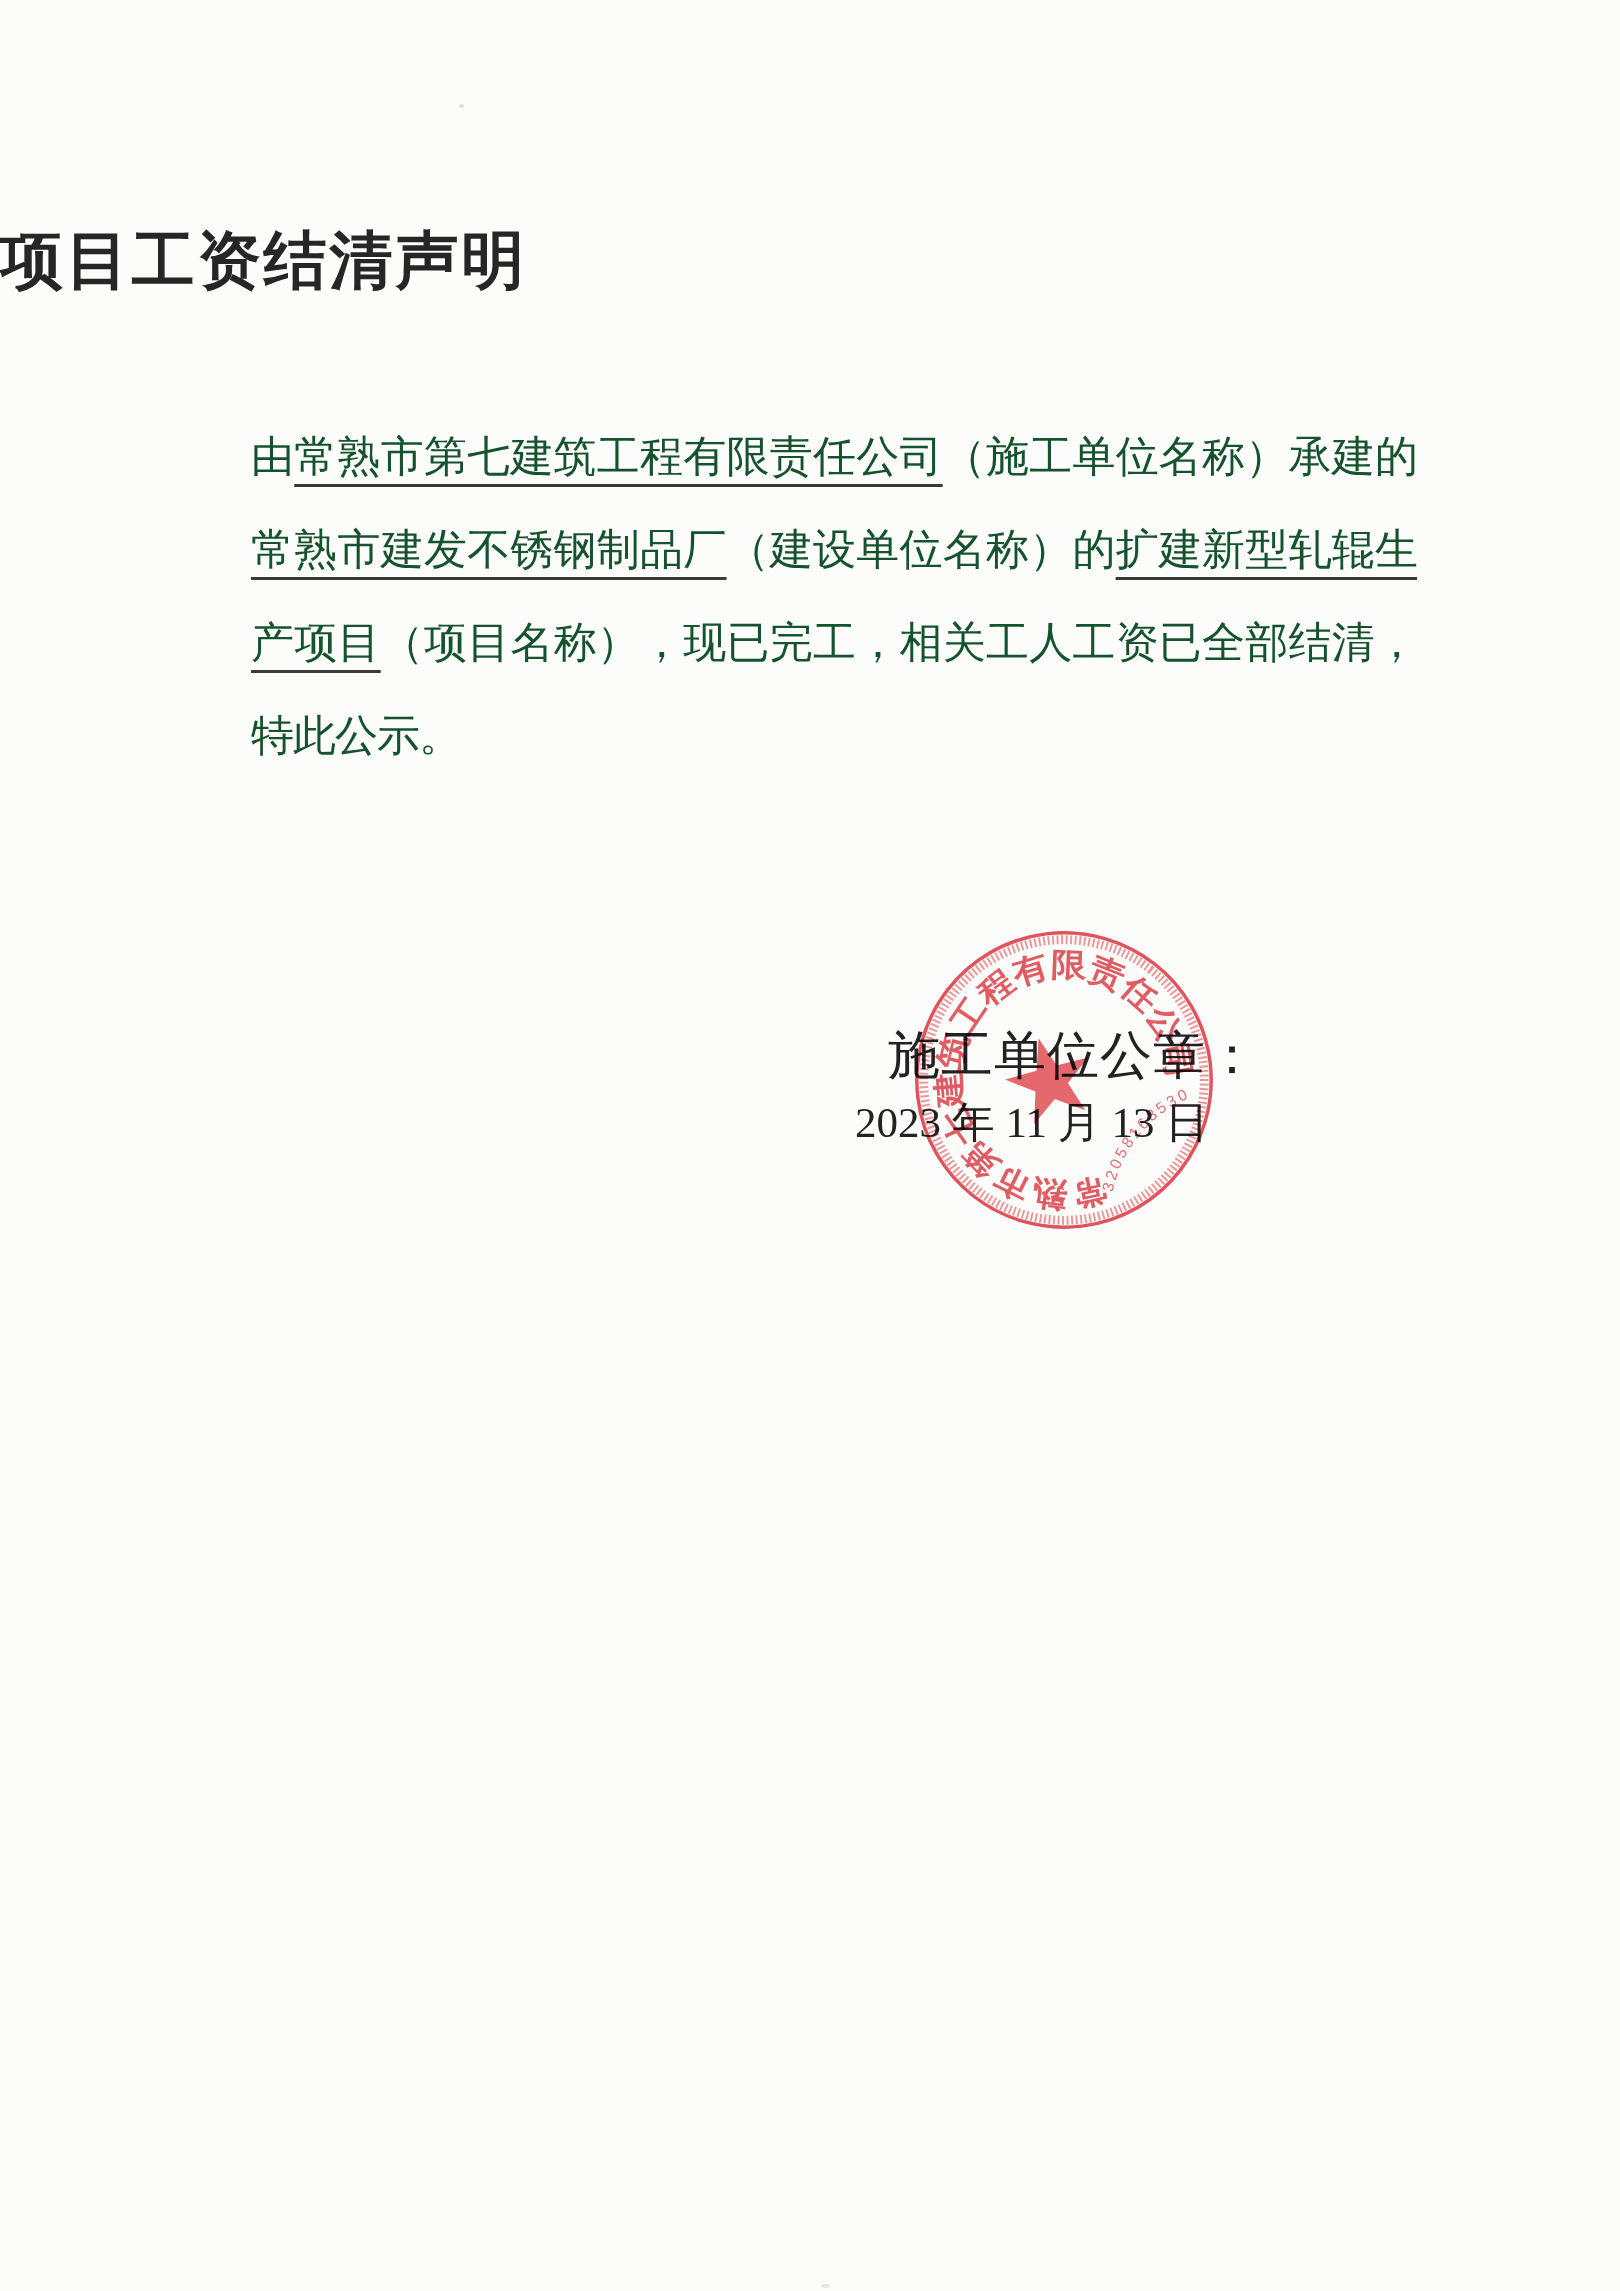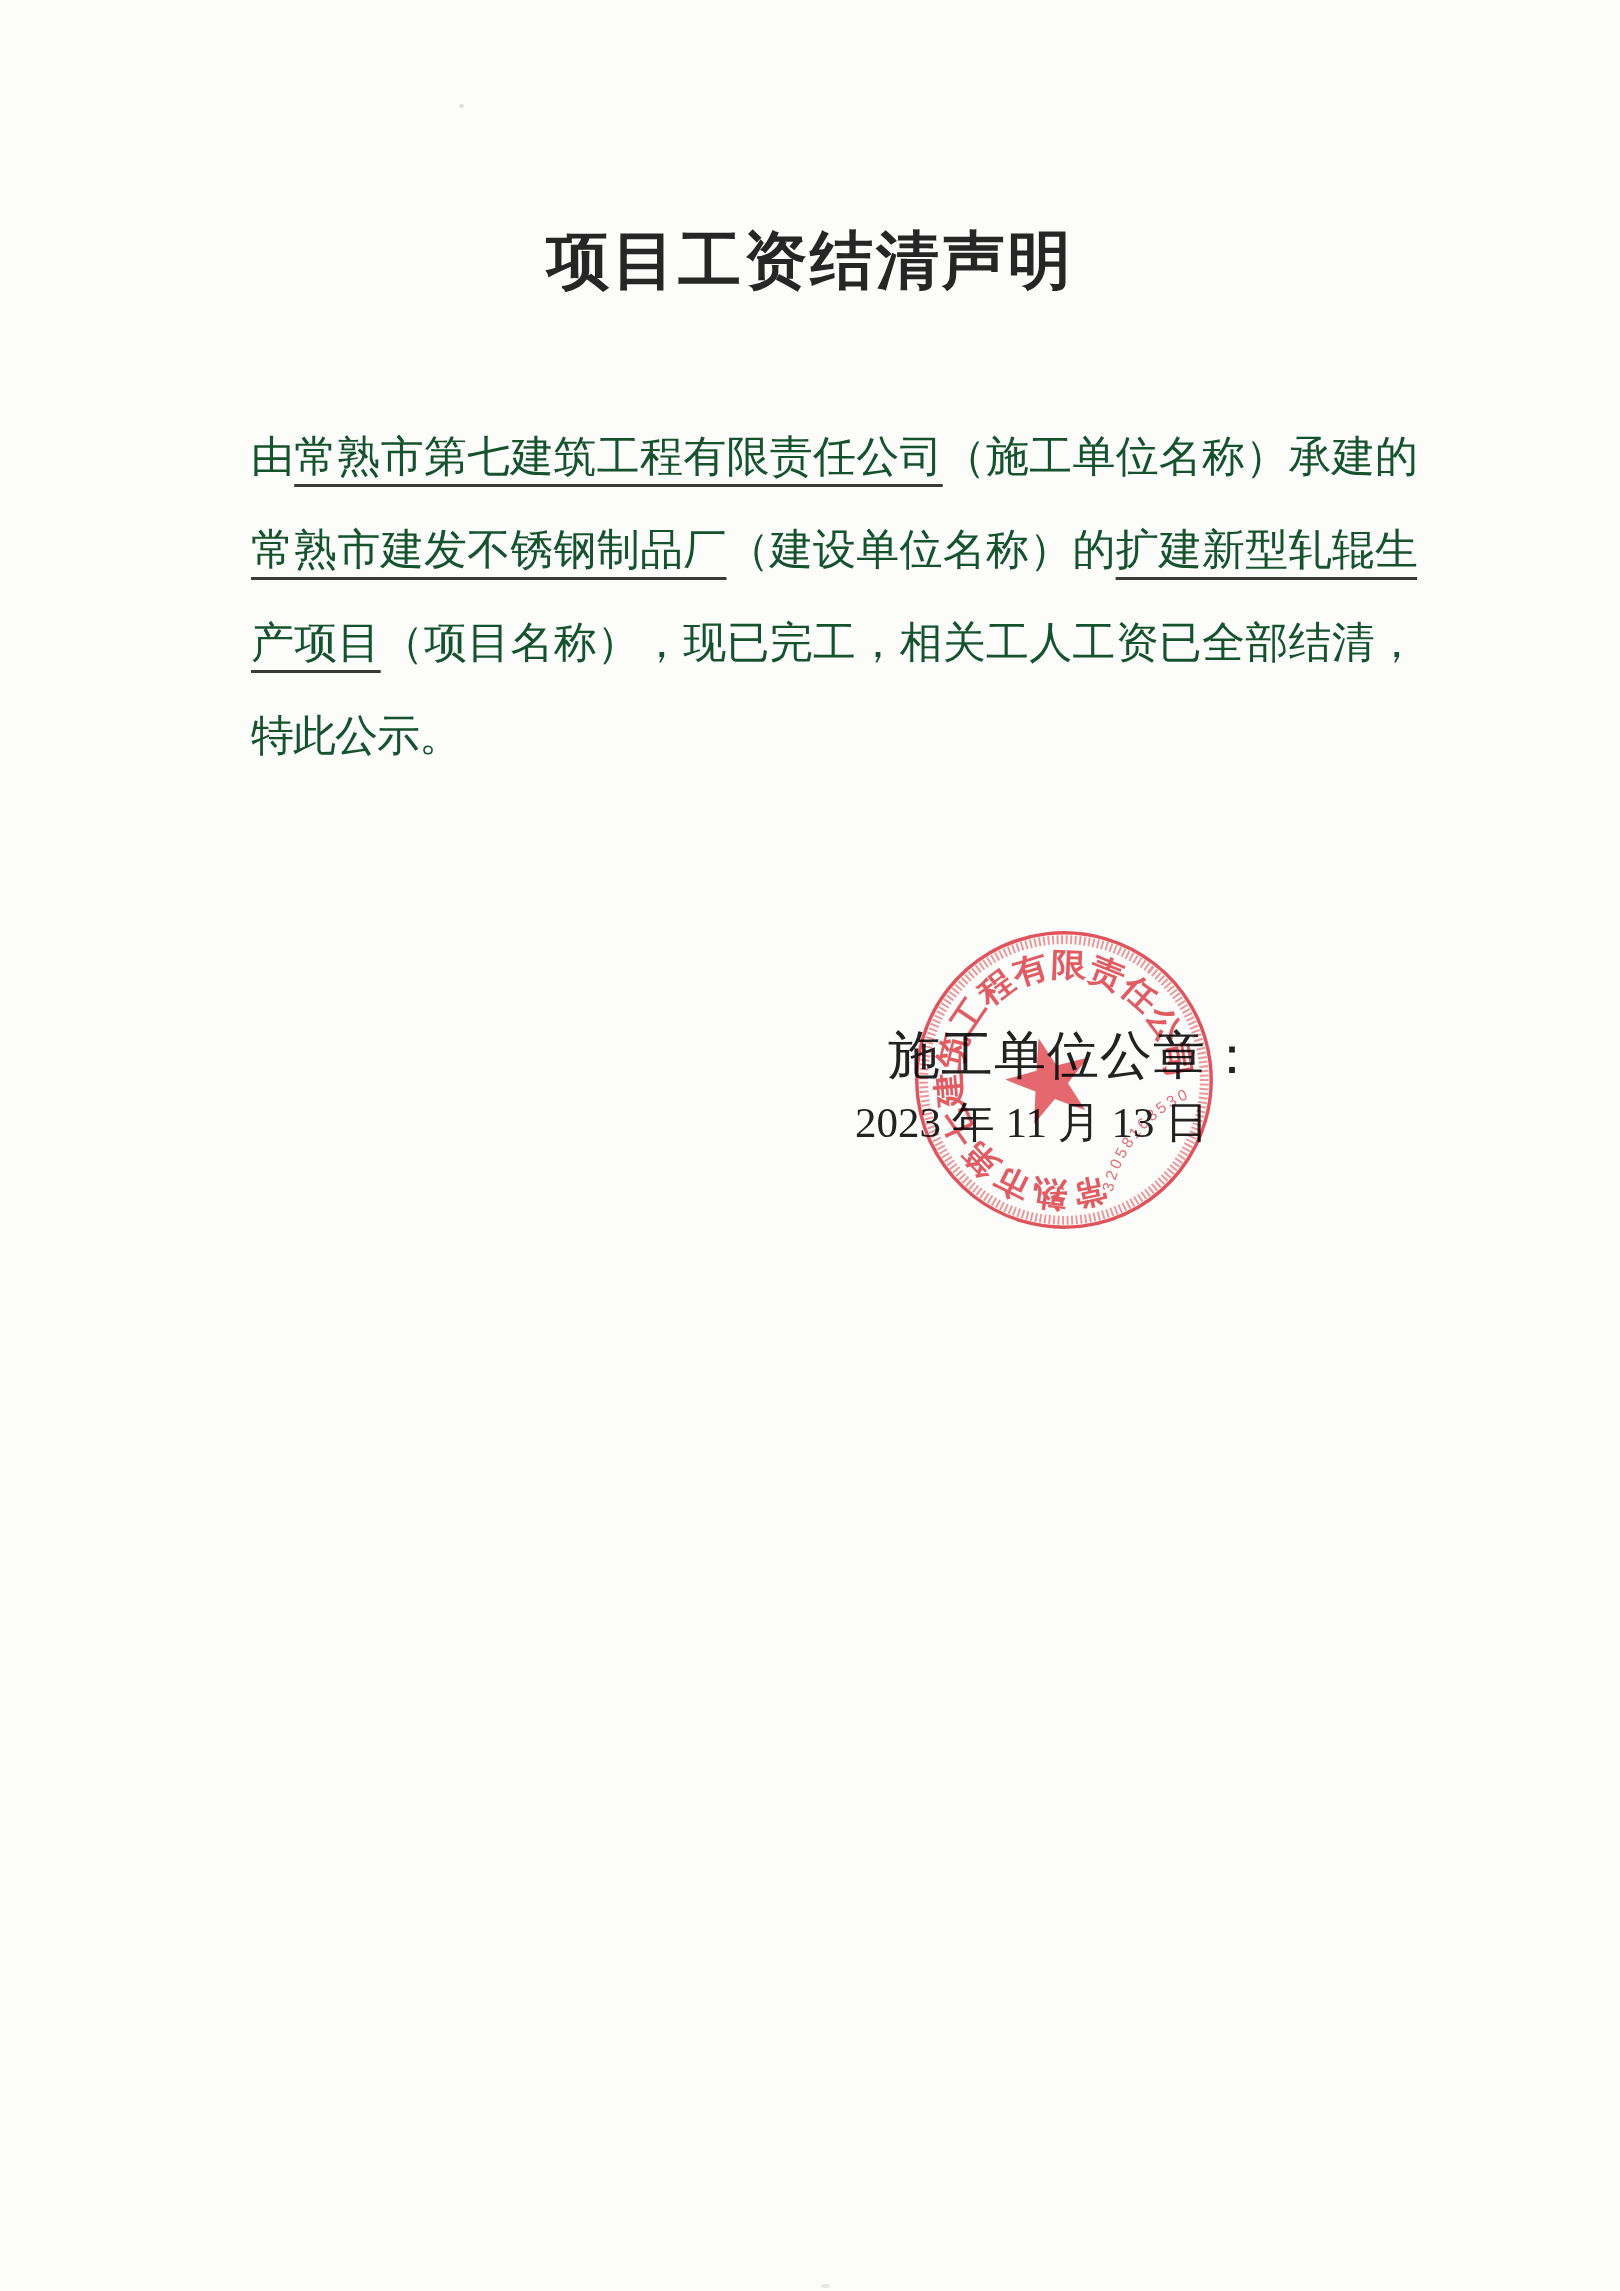--- a/index.html
+++ b/index.html
@@ -16,21 +16,21 @@
     overflow: hidden;
     font-family: "Liberation Serif", "DejaVu Serif", serif;
     color: #2b2b2b;
   }
   .title {
     position: absolute;
     top: 218px;
     left: 0;
     width: 100%;
     margin: 0;
-    text-align: center;
+    text-align: left;
     font-size: 63px;
     font-weight: bold;
     letter-spacing: 2.9px;
     color: #262626;
   }
   .body-text {
     position: absolute;
     left: 251px;
     top: 410px;
     width: 1166px;

